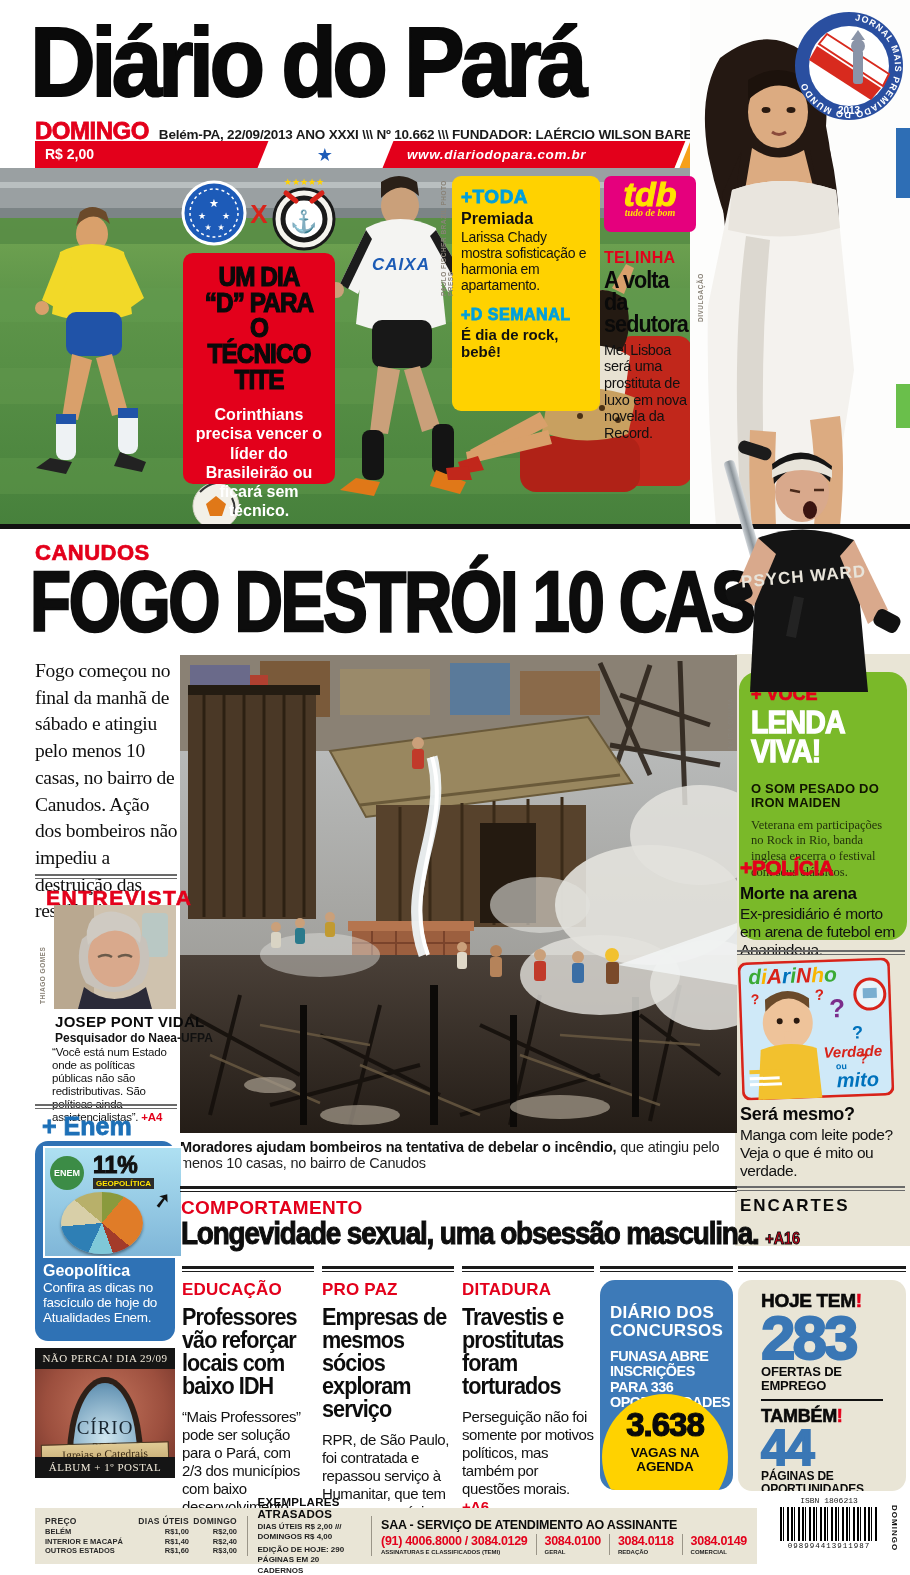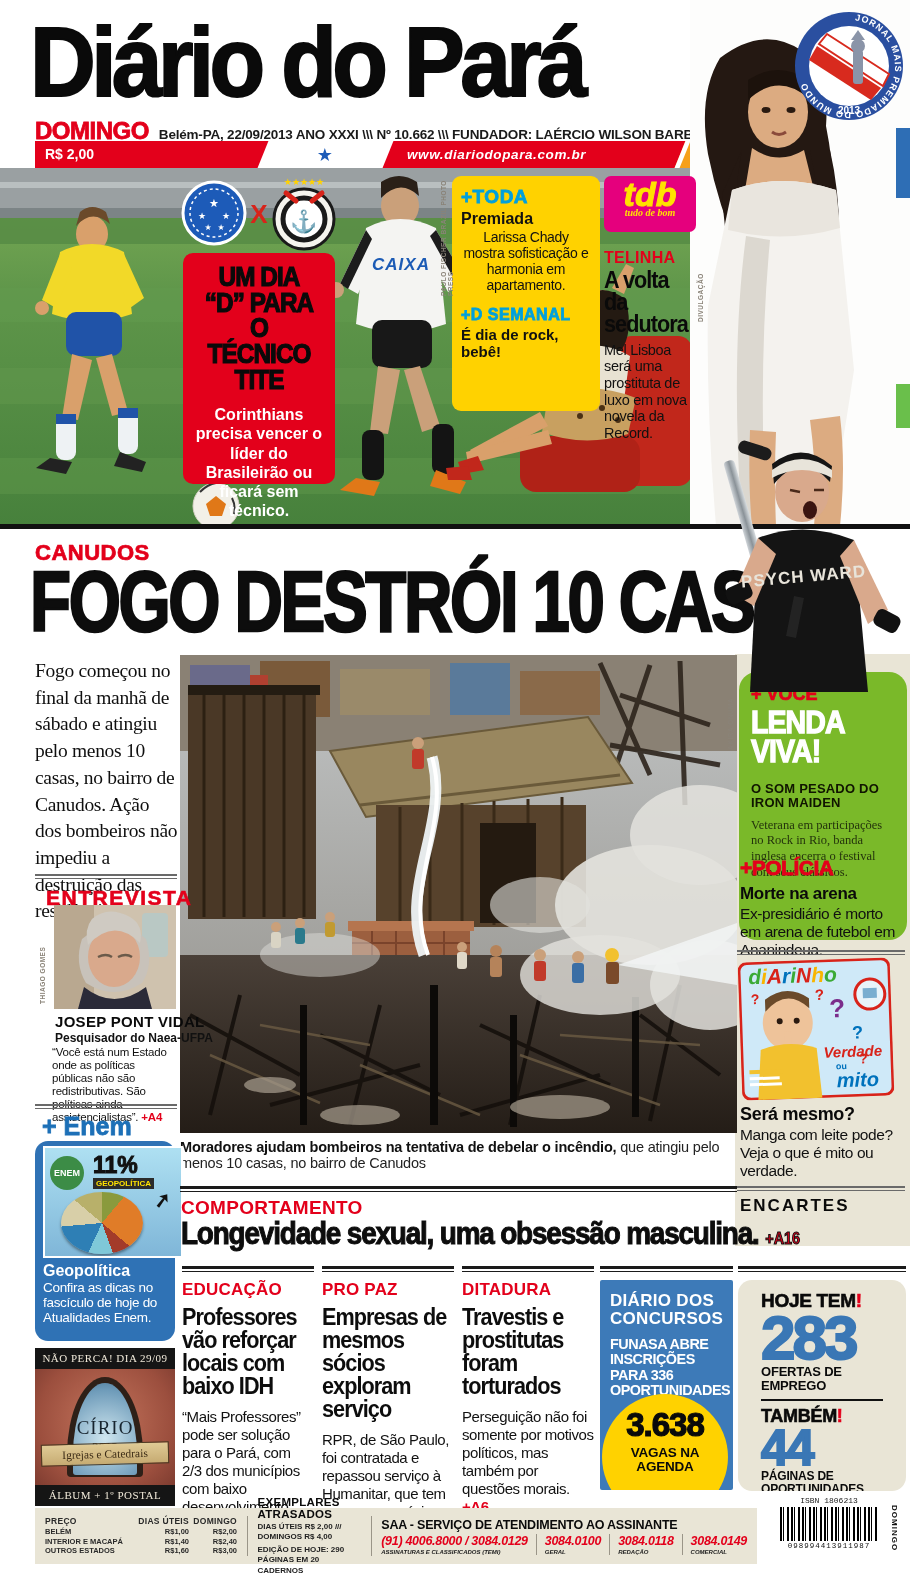--- a/index.html
+++ b/index.html
@@ -27,21 +27,21 @@
   .redbar .orangeseg { position:absolute; left:645px; top:0; width:112px; height:27px; background:#f6a01a; transform:skewX(-22deg); border-left:5px solid #fff; }
   .redbar .blueseg { position:absolute; left:765px; top:0; width:120px; height:27px; background:#1d5bb8; transform:skewX(-22deg); border-left:5px solid #fff; }
 
   
   .titebox { left:183px; top:253px; width:152px; height:231px; background:#e3001b; border-radius:10px; padding:12px 8px; text-align:center; }
   .titebox .t { font-size:27px; font-weight:bold; color:#0a0a0a; line-height:.95; letter-spacing:-1px; transform:scaleX(.9); transform-origin:center top; -webkit-text-stroke:1.2px #0a0a0a; }
   .titebox .b { margin-top:12px; font-size:16px; font-weight:bold; color:#fff; line-height:1.2; }
   .todabox { left:452px; top:176px; width:148px; height:235px; background:#ffd200; border-radius:9px; padding:10px 9px; }
   .todabox .k { font-size:19px; font-weight:bold; color:#00a0dc; letter-spacing:.5px; -webkit-text-stroke:.8px #00a0dc; }
   .todabox .t { font-size:16px; font-weight:bold; color:#111; margin-top:2px; }
-  .todabox .b { font-size:14px; color:#111; line-height:1.14; margin-top:2px; letter-spacing:-.3px;text-align:center; }
+  .todabox .b { font-size:14px; color:#111; line-height:1.14; margin-top:2px; letter-spacing:-.3px; }
   .tdbcol { left:604px; top:176px; width:92px; }
   .tdblogo { width:92px; height:56px; background:#e5007d; border-radius:7px; text-align:center; position:relative; }
   .tdblogo .big { font-size:34px; font-weight:bold; font-style:italic; color:#ffe200; line-height:1.1; -webkit-text-stroke:1px #ffe200; }
   .tdblogo .tag { font-size:10px; font-weight:bold; font-style:italic; color:#ffe200; margin-top:-6px; font-family:"Liberation Serif", serif; }
   .telinha-k { font-size:16px; font-weight:bold; color:#e3001b; margin-top:17px; letter-spacing:.3px; }
   .telinha-t { font-size:23px; font-weight:bold; color:#0a0a0a; line-height:.95; letter-spacing:-1px; margin-top:3px; transform:scaleX(.94); transform-origin:left top; }
   .telinha-b { font-size:14.5px; color:#111; line-height:1.15; margin-top:6px; letter-spacing:-.3px; }
 
   .blackrule { left:0; top:524px; width:910px; height:5px; background:#111; }
 
@@ -68,21 +68,21 @@
   .enem-stat { position:absolute; left:48px; top:4px; font-size:23px; font-weight:bold; color:#111; -webkit-text-stroke:1px #111; }
   .enem-tag { position:absolute; left:48px; top:30px; background:#2b2b2b; color:#ffe200; font-size:8px; font-weight:bold; padding:1px 3px; }
   .enem-pie { position:absolute; left:16px; top:44px; width:82px; height:62px; border-radius:50%;
               background:conic-gradient(#8a9a3d 0 40deg,#e07c28 40deg 130deg,#a33b2a 130deg 160deg,#7fc8d8 160deg 205deg,#2e7fb5 205deg 265deg,#d8cfa8 265deg 310deg,#b8b06a 310deg 360deg); box-shadow:0 2px 3px rgba(0,0,0,.4); }
   .enem-arrow { position:absolute; right:10px; top:40px; font-size:20px; font-weight:bold; color:#111; transform:rotate(-8deg); }
   .enem-t { font-size:16px; font-weight:bold; color:#fff; margin-top:4px; }
   .enem-b { font-size:13.5px; color:#fff; line-height:1.12; letter-spacing:-.3px; }
 
   .ciriobox { left:35px; top:1348px; width:140px; height:158px; }
   .cirio-bar { background:#151515; color:#efe8d8; font-family:"Liberation Serif", serif; font-size:11px; letter-spacing:.5px; text-align:center; height:21px; line-height:21px; }
-  .cirio-mid { height:116px; background:radial-gradient(circle at 50% 45%, #c4745c, #9c4f3e 70%, #7e3c30); position:relative; overflow:hidden; }
+  .cirio-mid { height:88px; background:radial-gradient(circle at 50% 45%, #c4745c, #9c4f3e 70%, #7e3c30); position:relative; overflow:hidden; }
   .cirio-arch { position:absolute; left:32px; top:8px; width:76px; height:100px; background:#2e2018; border-radius:50% 50% 4px 4px / 78% 78% 4px 4px; }
   .cirio-arch-in { position:absolute; left:6px; top:6px; width:64px; height:92px; background:radial-gradient(circle at 50% 60%, #cfe6ef, #6f9cba 75%, #4c7796); border-radius:50% 50% 3px 3px / 78% 78% 3px 3px; text-align:center; }
   .cirio-t { font-family:"Liberation Serif", serif; font-size:19px; letter-spacing:1px; color:#17242e; margin-top:34px; }
   .cirio-y { font-family:"Liberation Serif", serif; font-size:13px; font-weight:bold; color:#17242e; }
   .cirio-banner { position:absolute; left:6px; top:74px; width:128px; height:22px; background:linear-gradient(180deg,#e0cb96,#c6ab72); border:1px solid #4a3a22; transform:rotate(-1.5deg); text-align:center; font-family:"Liberation Serif", serif; font-size:11.5px; color:#3c2c16; line-height:20px; }
 
   
   .sidebar-bg { left:735px; top:654px; width:175px; height:592px; background:#e9e5d6; }
   .vocebox { left:739px; top:672px; width:168px; height:268px; background:#7ab929; border-radius:18px; padding:12px 12px; }
   .voce-k { font-size:18px; font-weight:bold; color:#e3001b; -webkit-text-stroke:.7px #e3001b; }
@@ -97,21 +97,21 @@
   .enc-t { left:740px; top:1196px; font-size:17px; font-weight:bold; color:#0a0a0a; letter-spacing:2px; }
   .enc-b { left:740px; top:1290px; font-size:15.5px; color:#111; }
 
   
   .comp-k { left:181px; top:1197px; font-size:19px; font-weight:bold; color:#e3001b; letter-spacing:.3px; }
   .comp-t { left:181px; top:1216px; font-size:31px; font-weight:bold; color:#0d0d0d; letter-spacing:-1.3px; transform:scaleX(.9); transform-origin:left top; white-space:nowrap; -webkit-text-stroke:1px #0d0d0d; }
   .col { width:132px; }
   .col .ck { font-size:17px; font-weight:bold; color:#e3001b; letter-spacing:.2px; }
   .col .ct { font-size:23px; font-weight:bold; color:#0d0d0d; line-height:1.0; letter-spacing:-1px; margin-top:6px; transform:scaleX(.94); transform-origin:left top; width:140px; }
   .col .cb { font-size:15px; color:#111; line-height:1.2; letter-spacing:-.4px; margin-top:10px; }
-  .concursos { left:600px; top:1280px; width:133px; height:210px; background:#3d7ab8; border-radius:2px; padding:12px 10px 0; overflow:hidden; position:absolute; }
+  .concursos { left:600px; top:1280px; width:133px; height:210px; background:#3d7ab8; border-radius:15px; padding:24px 10px 0; overflow:hidden; position:absolute; }
   .conc-t { font-size:17px; font-weight:bold; color:#fff; line-height:1.05; letter-spacing:.3px; }
   .conc-l { font-size:15px; font-weight:bold; color:#fff; line-height:1.03; margin-top:8px; letter-spacing:-.5px; transform:scaleX(.96); transform-origin:left top; width:120px; }
   .conc-circle { position:absolute; left:2px; top:114px; width:126px; height:126px; border-radius:50%; background:#ffd200; text-align:center; padding-top:12px; }
   .conc-n { font-size:33px; font-weight:bold; color:#0a0a0a; letter-spacing:-1px; -webkit-text-stroke:1.2px #0a0a0a; }
   .conc-lab { font-size:13.5px; font-weight:bold; color:#0a0a0a; line-height:1.05; letter-spacing:-.2px; margin-top:2px; }
   .jobsbox { left:738px; top:1280px; width:168px; height:211px; background:#e9e5d6; border-radius:14px; padding:10px 23px; overflow:hidden; position:absolute; }
   .jobs-t { font-size:19px; font-weight:bold; color:#0a0a0a; letter-spacing:-.3px; -webkit-text-stroke:.6px #0a0a0a; }
   .jobs-t .bang { color:#e3001b; -webkit-text-stroke:.6px #e3001b; }
   .jobs-n1 { font-size:62px; font-weight:bold; color:#3a77b5; line-height:.85; letter-spacing:-3px; -webkit-text-stroke:2px #3a77b5; }
   .jobs-n2 { font-size:50px; font-weight:bold; color:#3a77b5; line-height:.85; letter-spacing:-2px; -webkit-text-stroke:2px #3a77b5; }
@@ -120,21 +120,21 @@
 
   
   .footer { left:35px; top:1508px; width:722px; height:56px; background:#e9e5d6; display:flex; align-items:center; padding:4px 10px; gap:10px; }
   .fsep { width:1px; height:40px; background:#9a9588; }
   .ptable { display:grid; grid-template-columns:92px 52px 48px; font-size:7.5px; font-weight:bold; color:#2a2a2a; line-height:1.3; }
   .ptable .hd { font-size:8.5px; letter-spacing:.3px; }
   .ptable .num { text-align:right; }
   .atras .at { font-size:11.5px; font-weight:bold; color:#0a0a0a; letter-spacing:.3px; }
   .atras .al { font-size:8px; font-weight:bold; color:#222; line-height:1.3; margin-top:2px; }
   .saa .st { font-size:12.5px; font-weight:bold; color:#0a0a0a; letter-spacing:-.2px; }
-  .phones { display:flex; gap:8px; margin-top:2px;font-style:italic; }
+  .phones { display:flex; gap:8px; margin-top:2px; }
   .phone { border-left:1px solid #9a9588; padding-left:8px; }
   .phone:first-child { border-left:none; padding-left:0; }
   .phone .pn { font-size:12.5px; font-weight:bold; color:#e3001b; letter-spacing:-.3px; white-space:nowrap; }
   .phone .pl { font-size:6px; font-weight:bold; color:#222; margin-top:1px; white-space:nowrap; }
   .isbn { left:773px; top:1496px; width:112px; text-align:center; }
   .isbn .il { font-size:8px; color:#222; font-family:"Liberation Mono", monospace; }
   .barcode { width:100px; height:36px; margin:1px auto 0; background:repeating-linear-gradient(90deg,#000 0 2px,#fff 2px 3px,#000 3px 4px,#fff 4px 7px,#000 7px 9px,#fff 9px 11px); border:1px solid #fff; }
   .isbn .id { font-size:7.5px; color:#111; font-family:"Liberation Mono", monospace; letter-spacing:1px; }
   .ed-vert { left:890px; top:1505px; font-size:8px; font-weight:bold; color:#111; writing-mode:vertical-rl; letter-spacing:1px; }
 </style>

